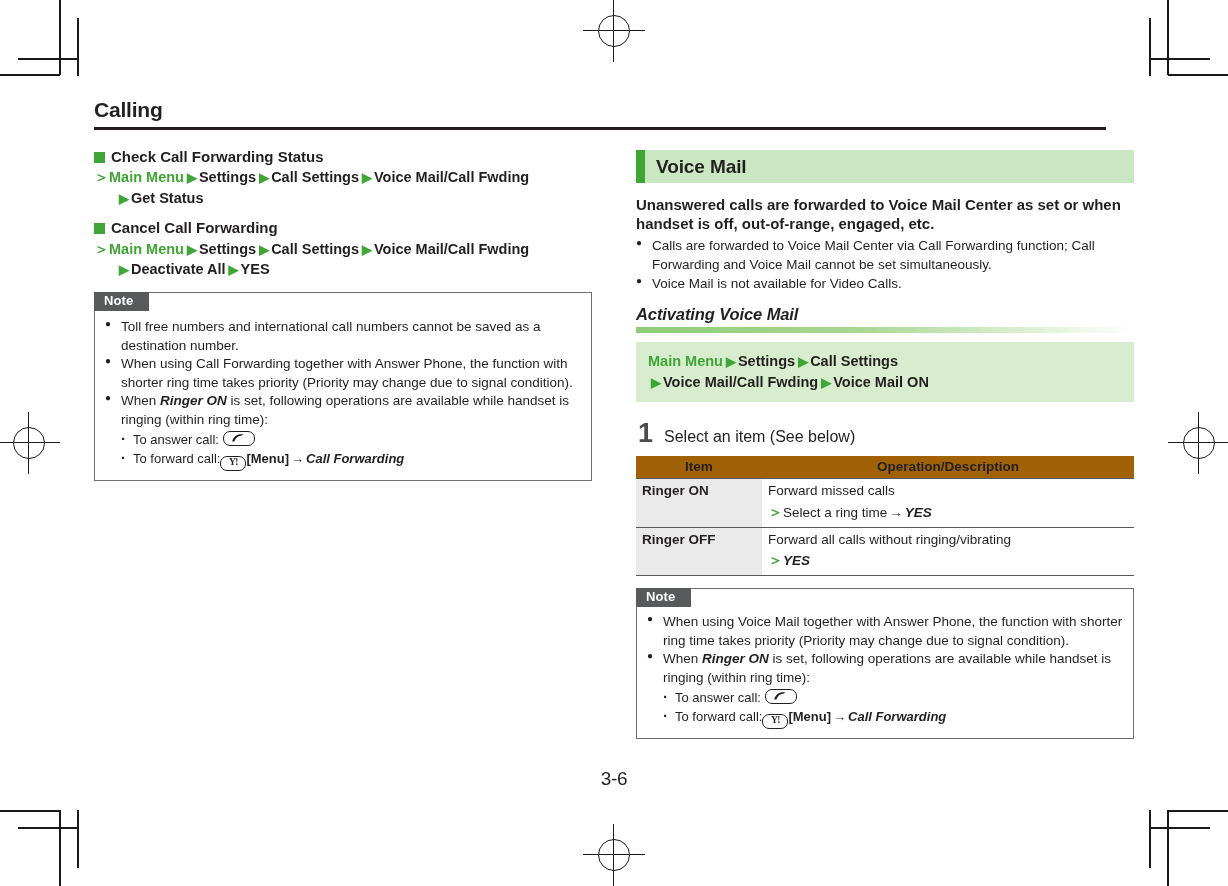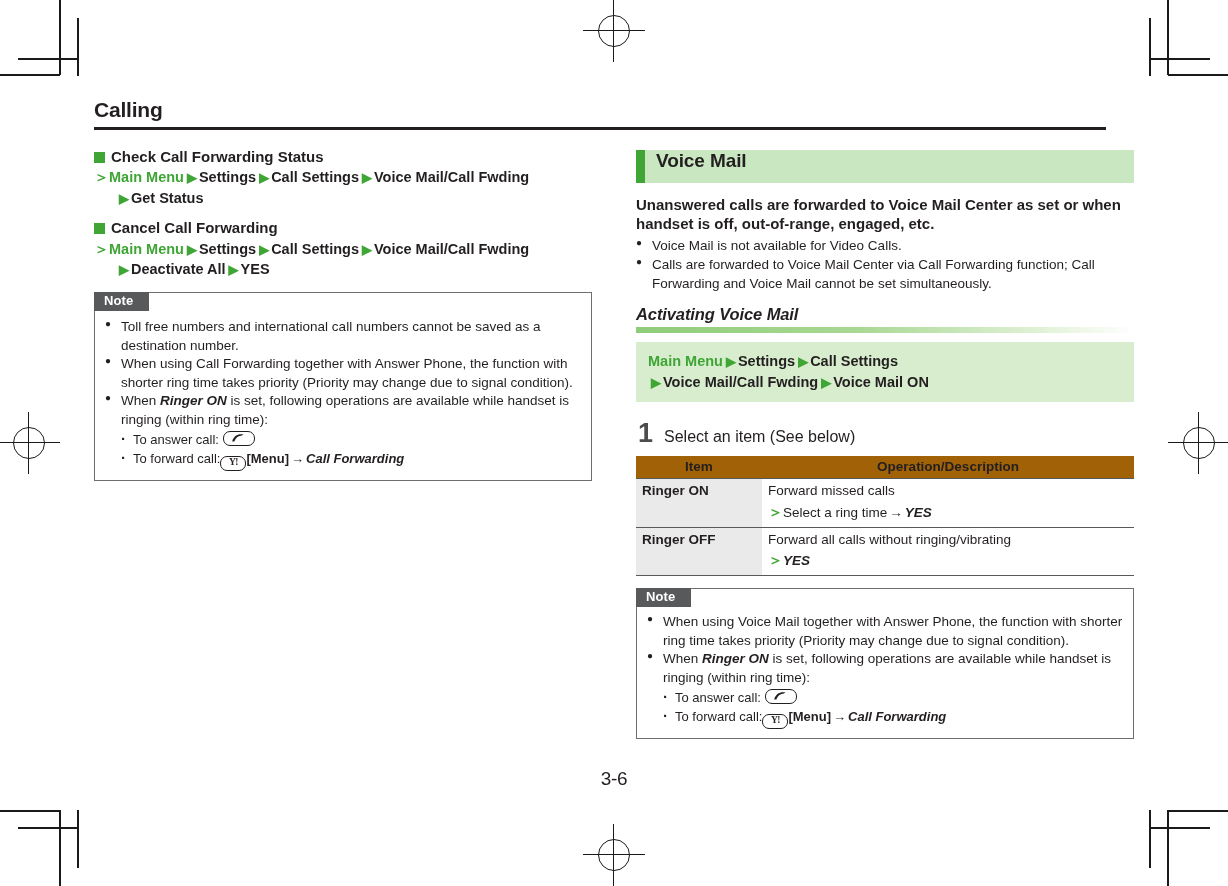--- a/index.html
+++ b/index.html
@@ -191,21 +191,21 @@
     letter-spacing: -0.5px;
   }
   .arrow-r { font-weight: bold; padding: 0 2px; }
 
   
   .banner {
     position: relative;
     background: #c9e7c0;
     height: 33px;
     display: flex;
-    align-items: flex-start;
+    align-items: center;
   }
   .banner-accent {
     width: 9px;
     height: 33px;
     background: #3fa535;
     flex: 0 0 auto;
   }
   .banner-title {
     font-size: 19px;
     font-weight: bold;
@@ -424,22 +424,22 @@
   <div class="col-right">
 
     <div class="banner">
       <div class="banner-accent"></div>
       <div class="banner-title">Voice Mail</div>
     </div>
 
     <div class="lead">Unanswered calls are forwarded to Voice Mail Center as set or when handset is off, out-of-range, engaged, etc.</div>
 
     <div class="r-bullets">
+      <div class="bullet-item">Calls are forwarded to Voice Mail Center via Call Forwarding function; Call Forwarding and Voice Mail cannot be set simultaneously.</div>
       <div class="bullet-item">Voice Mail is not available for Video Calls.</div>
-      <div class="bullet-item">Calls are forwarded to Voice Mail Center via Call Forwarding function; Call Forwarding and Voice Mail cannot be set simultaneously.</div>
     </div>
 
     <div class="subsec">Activating Voice Mail</div>
     <div class="grad-rule"></div>
 
     <div class="op-box">
       <div class="op-line">
         <span class="mm">Main Menu</span><span class="tri">▶</span><span>Settings</span><span class="tri">▶</span><span>Call Settings</span>
       </div>
       <div class="op-line">

